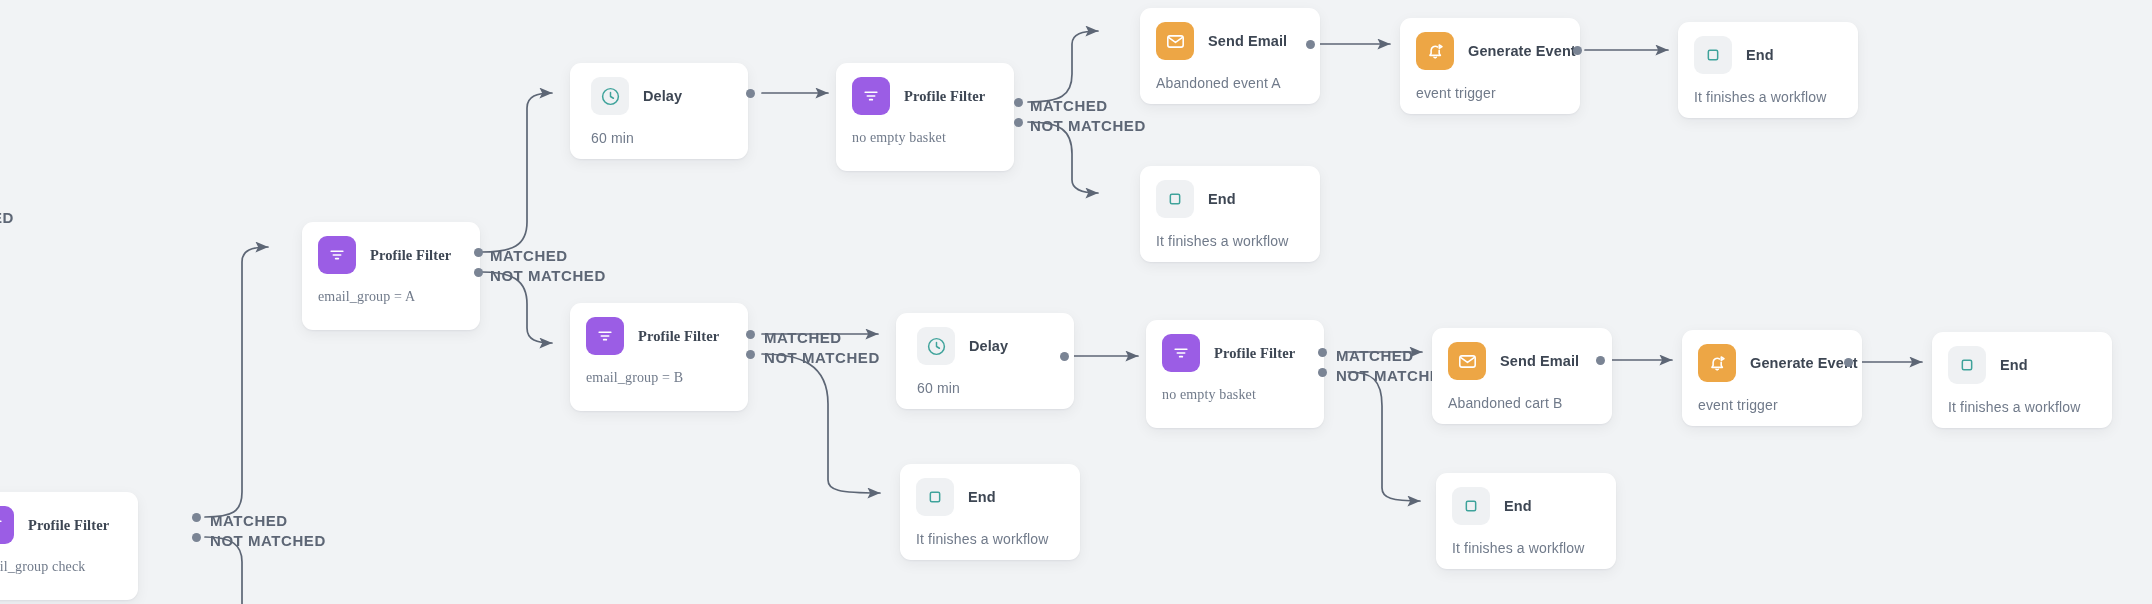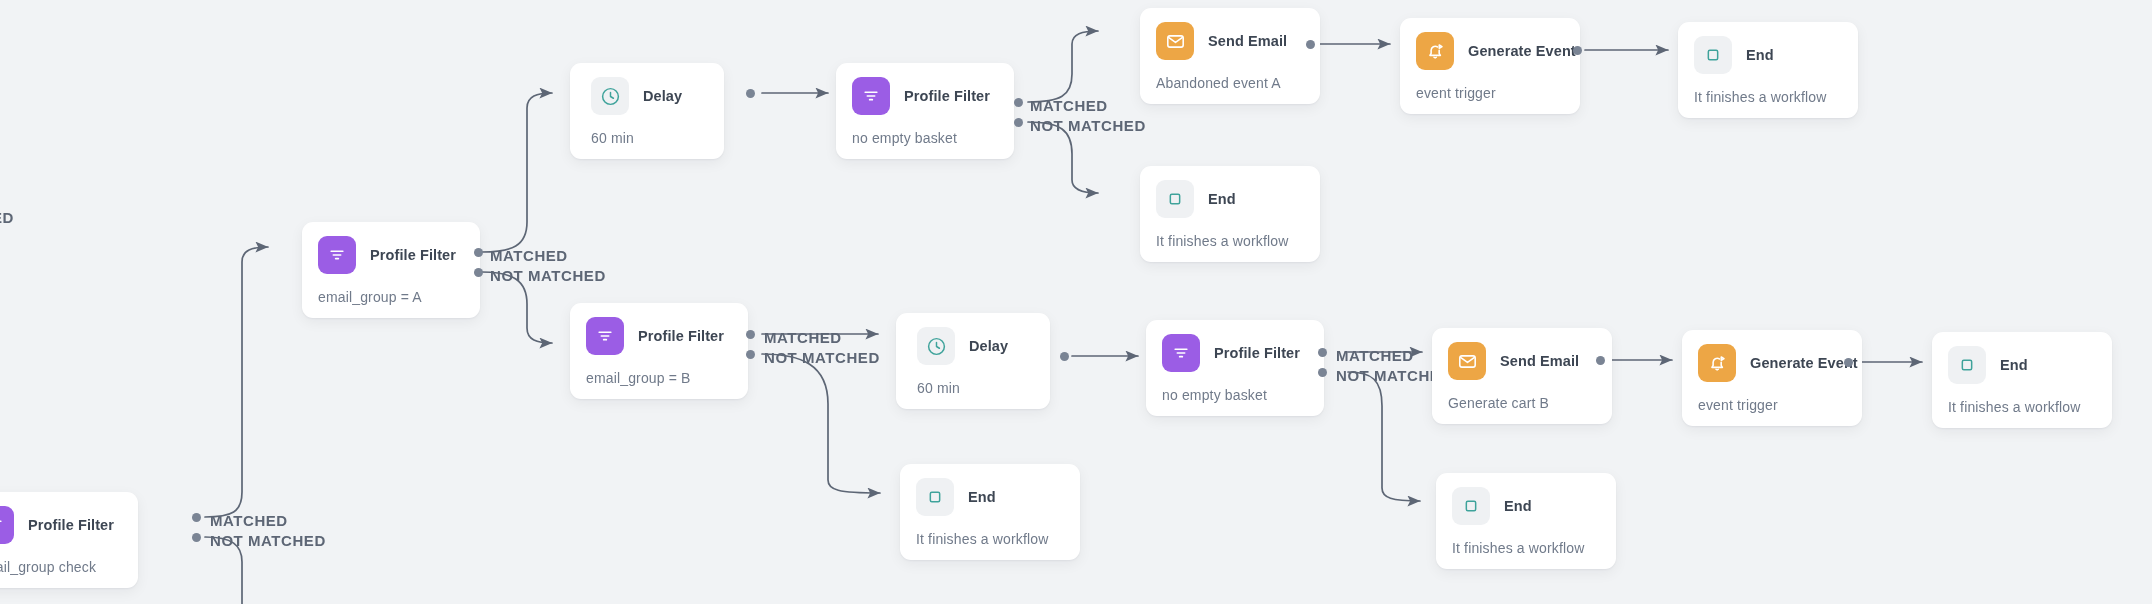--- a/index.html
+++ b/index.html
@@ -58,23 +58,23 @@
   }
   .node-sub {
     margin-top: 15px;
     font-size: 14px;
     color: #707a8a;
     white-space: nowrap;
     letter-spacing: .15px;
   }
 
   
-  .n-wide  { width: 154px; height: 96px; padding-left: 21px; }
+  .n-wide  { width: 178px; height: 96px; padding-left: 21px; }
   .n-med   { width: 180px; height: 96px; }
-  .n-tall  { width: 178px; height: 96px; }
+  .n-tall  { width: 178px; height: 108px; font-family: Liberation Serif, serif; }
 
   
   .port {
     position: absolute;
     width: 9px; height: 9px;
     border-radius: 50%;
     background: #7a8494;
   }
   .port-label {
     position: absolute;
@@ -312,21 +312,21 @@
   <div class="node n-med" style="left:1432px; top:328px;">
     <div class="node-head">
       <span class="node-icon ic-orange">
         <svg width="21" height="21" viewBox="0 0 24 24" fill="none" stroke="#ffffff" stroke-width="1.8" stroke-linecap="round" stroke-linejoin="round">
           <rect x="3.2" y="5.6" width="17.6" height="12.8" rx="2.4"></rect>
           <path d="M4.4 7.6 L12 13.1 L19.6 7.6"></path>
         </svg>
       </span>
       <span class="node-title">Send Email</span>
     </div>
-    <div class="node-sub">Generate cart B</div>
+    <div class="node-sub">Abandoned cart B</div>
   </div>
   <span class="port" style="left:1596px; top:356px;"></span>
 
   <div class="node n-med" style="left:1682px; top:330px;">
     <div class="node-head">
       <span class="node-icon ic-orange">
         <svg width="21" height="21" viewBox="0 0 24 24" fill="none" stroke="#ffffff" stroke-width="1.8" stroke-linecap="round" stroke-linejoin="round">
           <path d="M16.2 10.6 v3.6 l1.4 2.2 H5.6 L7 14.2 v-3.6 a4.6 4.6 0 0 1 7.2 -3.8"></path>
           <path d="M10.3 18.6 a1.9 1.9 0 0 0 2.6 0"></path>
           <path d="M16.3 4.6 l3.1 1.9 -3.1 1.9 z"></path>

